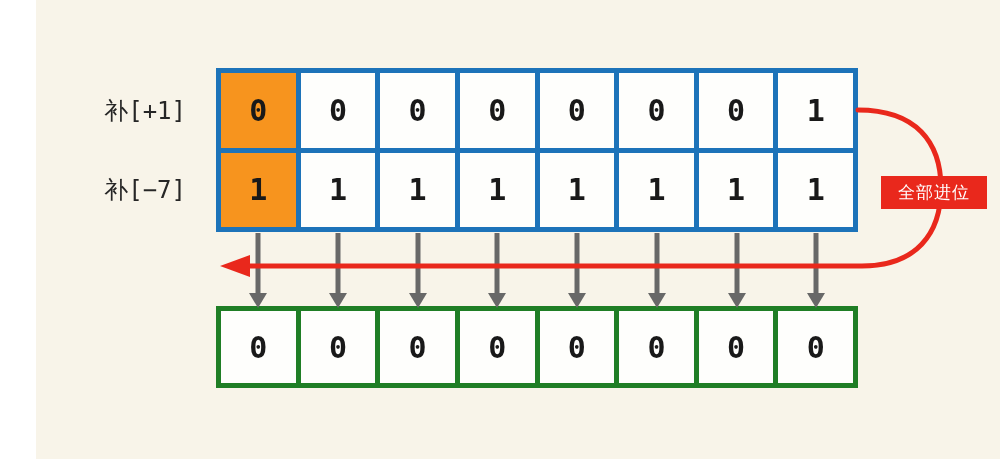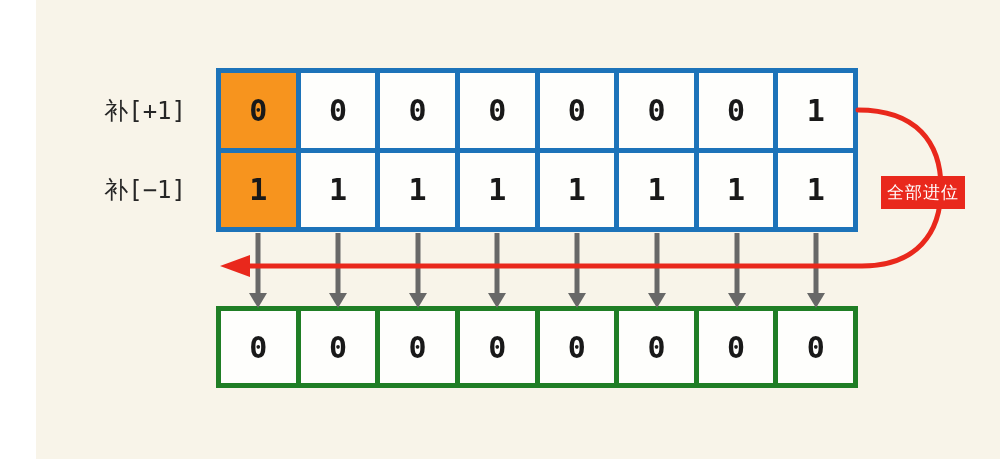--- a/index.html
+++ b/index.html
@@ -52,36 +52,36 @@
   .cell.hl { background:#F7941E; }
 
   #arrow-layer {
     position:absolute; left:0; top:0;
     width:1000px; height:459px;
     pointer-events:none;
   }
   #carry-badge {
     position:absolute;
     left:845px; top:176px;
-    width:84px; height:33px;
+    width:106px; height:33px;
     background:#E9281C;
     color:#FFFFFF;
     display:flex; align-items:center; justify-content:center;
     font:400 17px "DejaVu Sans", sans-serif;
     letter-spacing:1px;
     white-space:nowrap;
   }
 </style>
 </head>
 <body>
 
 <div id="canvas">
 
   <div class="row-label" id="label-plus-one">补[+1]</div>
-  <div class="row-label" id="label-minus-one">补[−1]</div>
+  <div class="row-label" id="label-minus-one">补[−7]</div>
 
   <div class="bintable" id="blue-table">
 
     <div class="cell hl">0</div>
     <div class="cell">0</div>
     <div class="cell">0</div>
     <div class="cell">0</div>
     <div class="cell">0</div>
     <div class="cell">0</div>
     <div class="cell">0</div>

